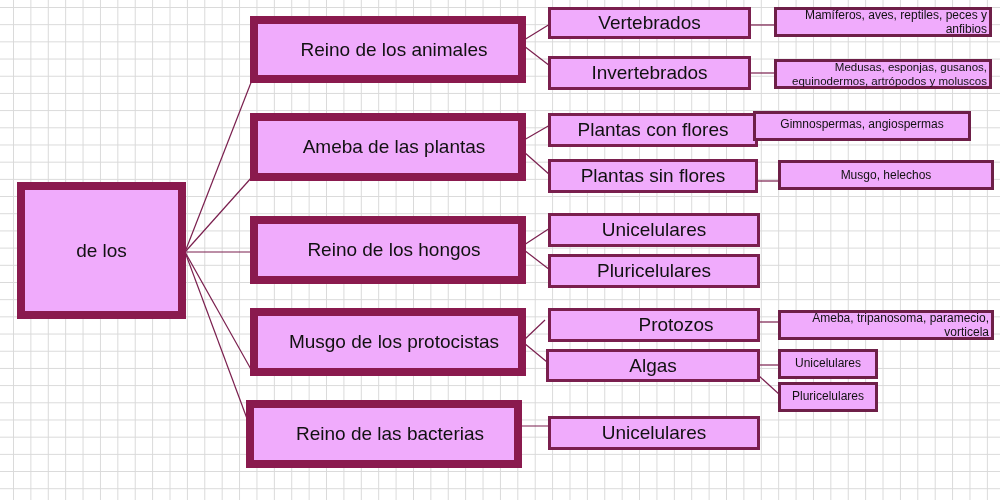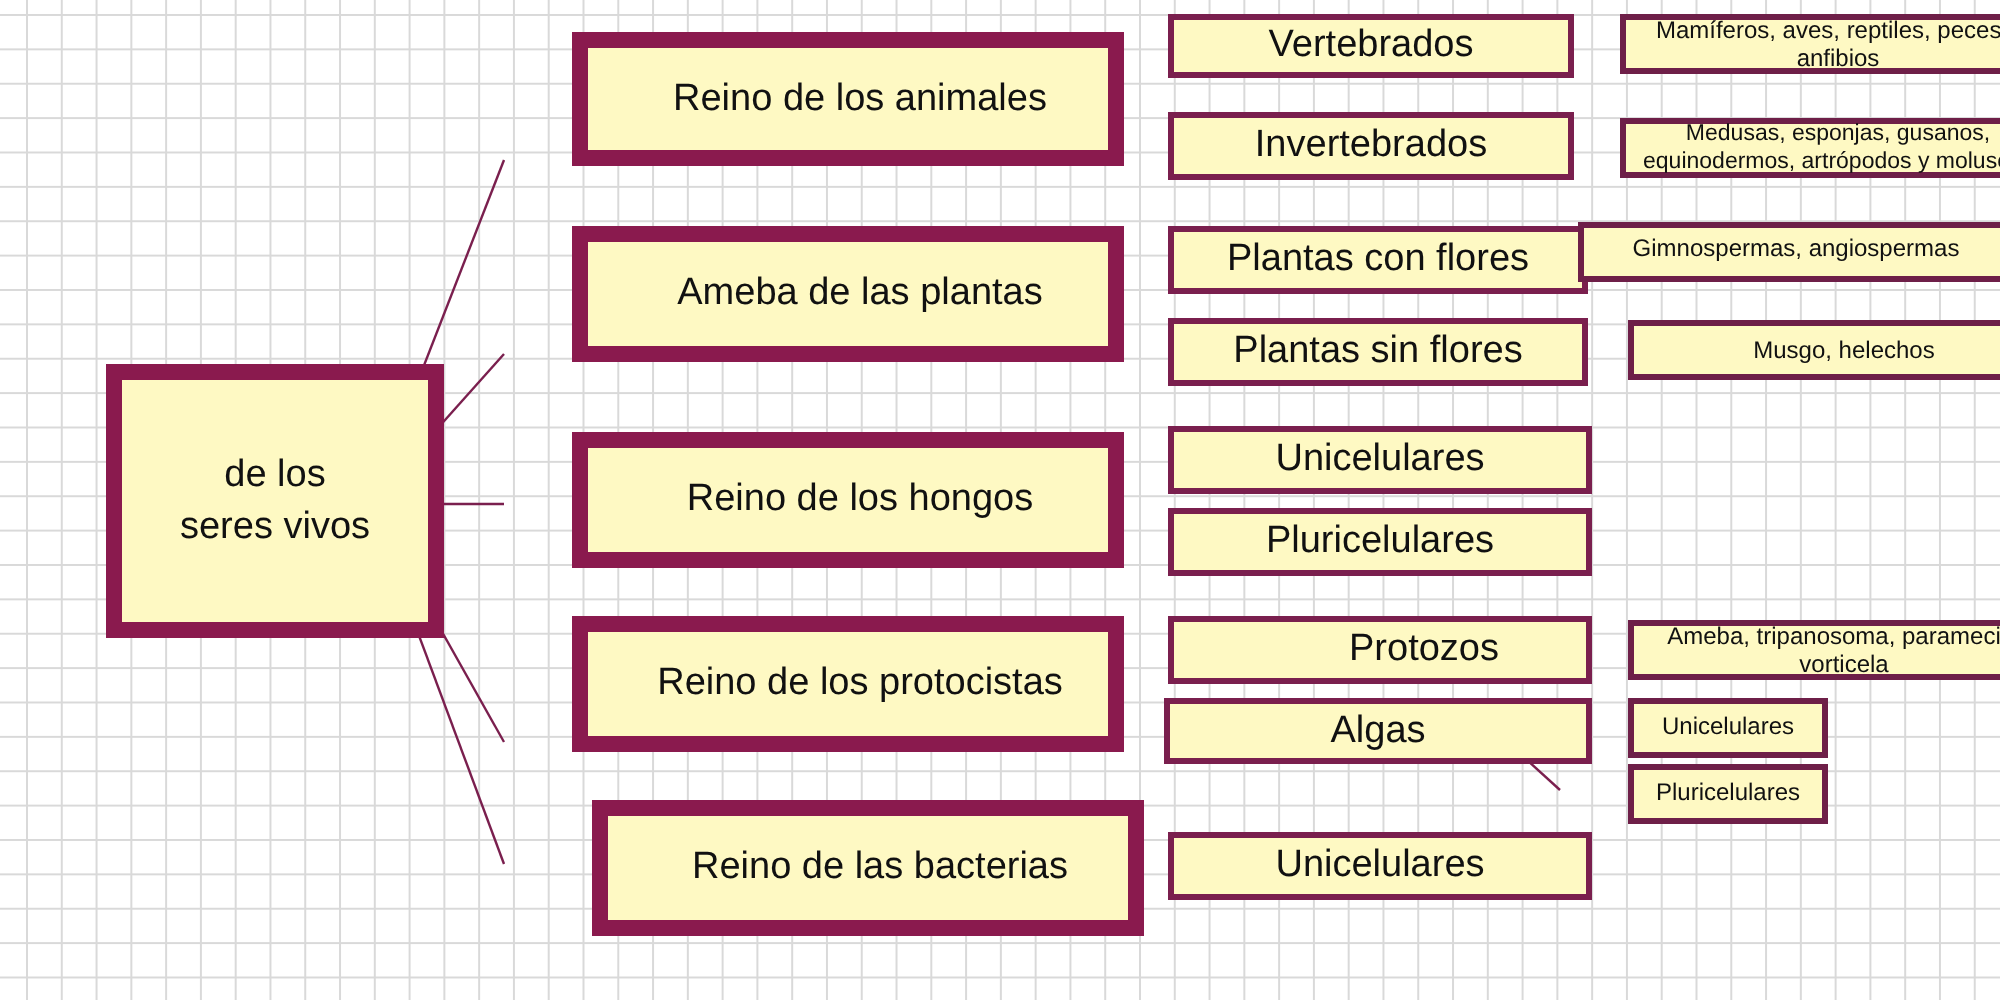--- a/index.html
+++ b/index.html
@@ -9,23 +9,23 @@
     background-image:
       linear-gradient(to right, #d9d9d9 1px, transparent 1px),
       linear-gradient(to bottom, #d9d9d9 1px, transparent 1px);
     background-size:17.4px 17.2px;
     background-position:13px 7px;
     font-family:"Liberation Sans", "DejaVu Sans", sans-serif;
     color:#111;
   }
   svg.links { position:absolute; left:0; top:0; width:1000px; height:500px; pointer-events:none; }
   .box {
-    position:absolute; box-sizing:border-box; background:#fef9c3;
-    display:flex; align-items:center; justify-content:center; text-align:center;
-    border-style:solid; border-color:#8a1a4e; color:#111;margin-left:36px;
+    position:absolute; box-sizing:border-box; background:#f0abfc;
+    display:flex; align-items:center; justify-content:center; text-align:right;
+    border-style:solid; border-color:#8a1a4e; color:#111;
   }
   .root { border-width:8px; font-size:19px; line-height:26px; }
   .kingdom { border-width:8px; font-size:19px;padding-left:12px; }
   .sub { border-width:3px; border-color:#7a1f4e; font-size:19px; }
   .leaf { border-width:3px; border-color:#6e1f48; font-size:12px; line-height:14px; padding:0 2px; }
   .leaf.sm { font-size:11.5px; }
   .txt { display:block; }
 </style>
 </head>
 <body>
@@ -58,37 +58,36 @@
     <line x1="758" y1="365" x2="780" y2="365"></line>
     <line x1="758" y1="375" x2="780" y2="395"></line>
 
     <line x1="516" y1="426" x2="550" y2="426"></line>
   </g>
 </svg>
 
 <div class="box root" style="left:17px;top:182px;width:169px;height:137px;">
   <div>
     <span class="txt">de los</span>
-    <span class="txt">seres vivos</span>
   </div>
 </div>
 
 <div class="box kingdom" style="left:250px;top:16px;width:276px;height:67px;">
   <span>Reino de los animales</span>
 </div>
 <div class="box kingdom" style="left:250px;top:113px;width:276px;height:68px;">
   <span>Ameba de las plantas</span>
 </div>
 <div class="box kingdom" style="left:250px;top:216px;width:276px;height:68px;">
   <span>Reino de los hongos</span>
 </div>
 <div class="box kingdom" style="left:250px;top:308px;width:276px;height:68px;">
-  <span>Reino de los protocistas</span>
+  <span>Musgo de los protocistas</span>
 </div>
-<div class="box kingdom" style="left:260px;top:400px;width:276px;height:68px;">
+<div class="box kingdom" style="left:246px;top:400px;width:276px;height:68px;">
   <span>Reino de las bacterias</span>
 </div>
 
 <div class="box sub" style="left:548px;top:7px;width:203px;height:32px;">
   <span>Vertebrados</span>
 </div>
 <div class="box sub" style="left:548px;top:56px;width:203px;height:34px;">
   <span>Invertebrados</span>
 </div>
 <div class="box sub" style="left:548px;top:113px;width:210px;height:34px;">

